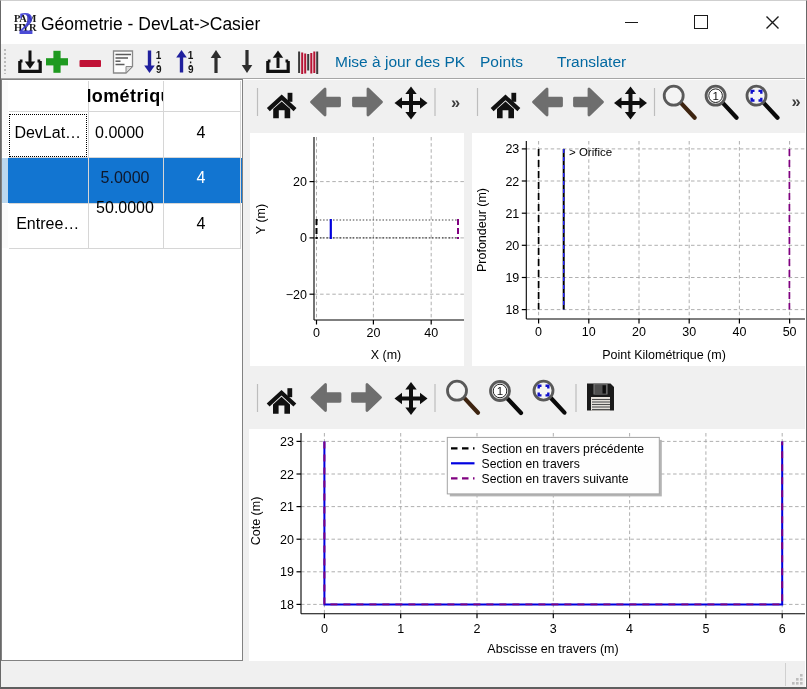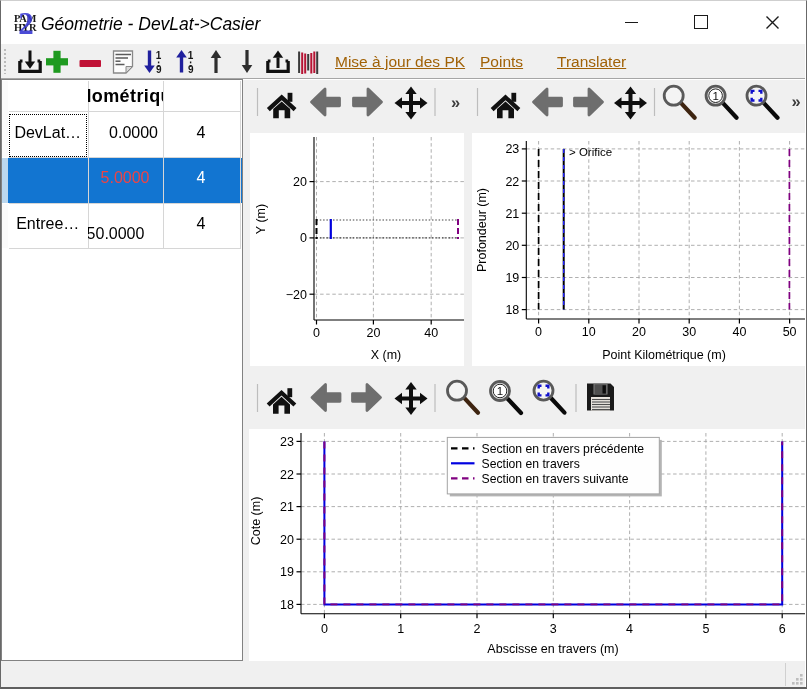--- a/index.html
+++ b/index.html
@@ -2,26 +2,26 @@
 <html><head>
 <meta charset="utf-8">
 <style>
 * { margin:0; padding:0; box-sizing:border-box; }
 html,body { width:807px; height:689px; overflow:hidden; }
 body { font-family:"Liberation Sans", sans-serif; position:relative; background:#fff; }
 #win { position:absolute; left:0; top:0; width:807px; height:689px;
   border:1px solid #686868; border-bottom:2px solid #5f5f5f; border-top:1px solid #cfcfcf; background:#fff; }
 
 #titlebar { position:absolute; left:1px; top:1px; width:805px; height:43px; background:#ffffff; }
-#apptitle { position:absolute; left:40px; top:13px; font-size:17.5px; color:#000;font-style:italic; }
+#apptitle { position:absolute; left:40px; top:13px; font-size:17.5px; color:#000; }
 #btnmin { position:absolute; left:624px; top:21px; width:13px; height:1px; background:#1a1a1a; }
 #btnmax { position:absolute; left:693px; top:14px; width:14px; height:14px; border:1.2px solid #1a1a1a; }
 
 #toolbar { position:absolute; left:1px; top:44px; width:804px; height:35px; background:#f0f0f0; border-bottom:1px solid #a6a6a6; }
-.tbtext { position:absolute; top:9px; font-size:15.5px; color:#a16207;text-decoration:underline; }
+.tbtext { position:absolute; top:9px; font-size:15.5px; color:#0369a1; }
 #handle { position:absolute; left:3px; top:5px; width:2px; height:25px;
   background-image:repeating-linear-gradient(#bbb 0 2px, #f0f0f0 2px 4px); }
 
 #panelbg { position:absolute; left:243px; top:80px; width:562px; height:581px; background:#f0f0f0; }
 
 #tablewrap { position:absolute; left:1px; top:79px; width:242px; height:582px; background:#ffffff; border:1px solid #828282; }
 .vh { position:absolute; left:0px; width:6px; background:#fbfbfb; }
 .grid-h { position:absolute; left:7px; width:232px; height:1px; background:#d6d6d6; }
 .grid-v { position:absolute; top:1px; width:1px; height:167px; background:#d6d6d6; }
 .hdr { position:absolute; top:1px; height:30px; font-weight:bold; font-size:18px; line-height:30px; overflow:hidden; white-space:nowrap; display:flex; justify-content:center; }
@@ -71,26 +71,26 @@
  <div class="grid-v" style="left:237.5px"></div>
  <div class="grid-h" style="top:31px"></div>
  <div class="grid-h" style="top:77px"></div>
  <div class="grid-h" style="top:123px"></div>
  <div class="grid-h" style="top:168px"></div>
  <div class="hdr" style="left:85.5px;width:75px">
       <span style="letter-spacing:0.4px">Kilométrique</span>
     </div>
  <div id="focusrect"></div>
  <div class="cell" style="left:6px;top:44px;width:79.5px">DevLat…</div>
- <div class="cell" style="left:94px;top:44px;width:75px">0.0000</div>
+ <div class="cell" style="left:80px;top:44px;width:75px">0.0000</div>
  <div class="cell" style="left:160.5px;top:44px;width:77px">4</div>
- <div class="cell" style="left:85.5px;top:89px;width:75px;color:#ef4444">5.0000</div>
+ <div class="cell" style="left:85.5px;top:89px;width:75px;color:#0f172a">5.0000</div>
  <div class="cell" style="left:160.5px;top:89px;width:77px;color:#fff">4</div>
  <div class="cell" style="left:6px;top:135px;width:79.5px">Entree…</div>
- <div class="cell" style="left:85.5px;top:145px;width:56px">50.0000</div>
+ <div class="cell" style="left:85.5px;top:119px;width:75px">50.0000</div>
  <div class="cell" style="left:160.5px;top:135px;width:77px">4</div>
 </div>
 
 <svg class="fig" style="left:250px;top:133px" width="214" height="233" viewBox="0 0 214 233">
 <rect width="214" height="233" fill="#ffffff"></rect>
 <line x1="66.5" y1="4.0" x2="66.5" y2="187.0" stroke="#a6a6a6" stroke-width="0.9" stroke-dasharray="3.5 2.6"></line>
 <line x1="123.4" y1="4.0" x2="123.4" y2="187.0" stroke="#a6a6a6" stroke-width="0.9" stroke-dasharray="3.5 2.6"></line>
 <line x1="181.2" y1="4.0" x2="181.2" y2="187.0" stroke="#a6a6a6" stroke-width="0.9" stroke-dasharray="3.5 2.6"></line>
 <line x1="64.0" y1="48.6" x2="214.0" y2="48.6" stroke="#a6a6a6" stroke-width="0.9" stroke-dasharray="3.5 2.6"></line>
 <line x1="64.0" y1="104.9" x2="214.0" y2="104.9" stroke="#a6a6a6" stroke-width="0.9" stroke-dasharray="3.5 2.6"></line>

